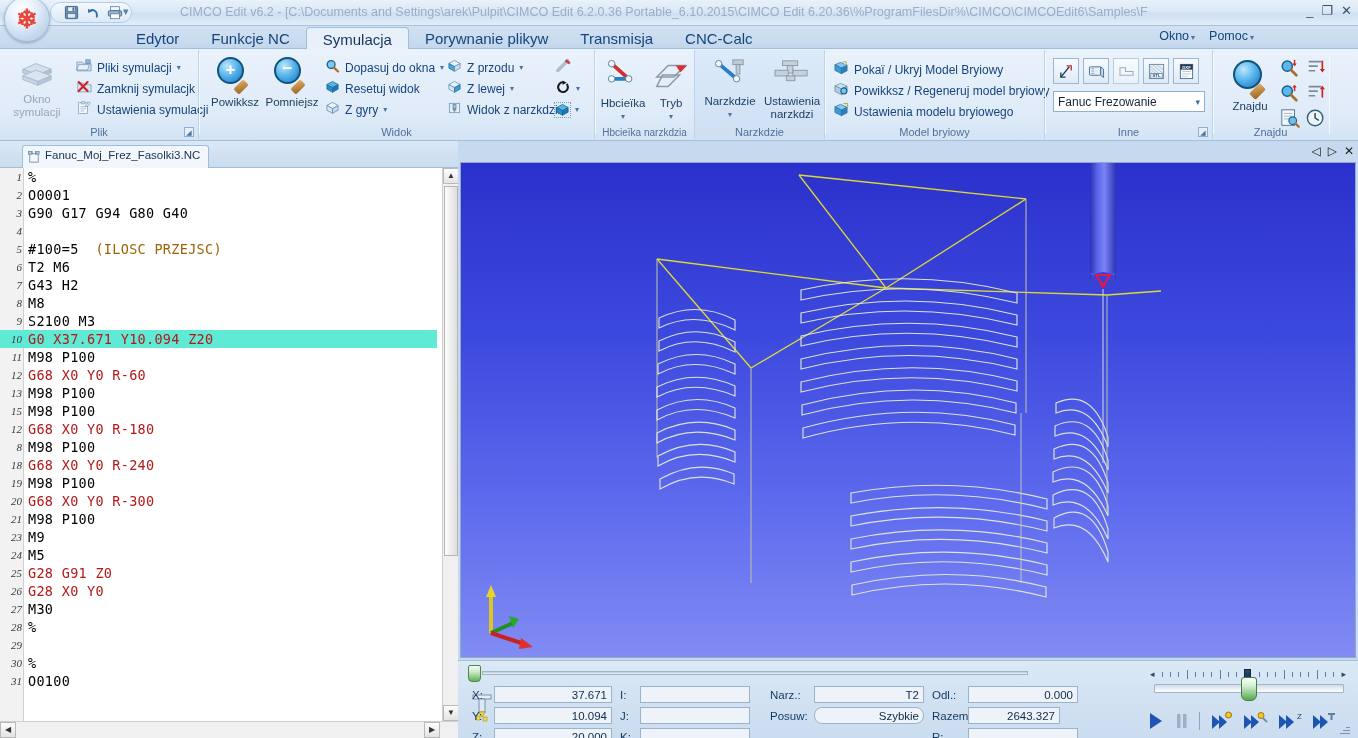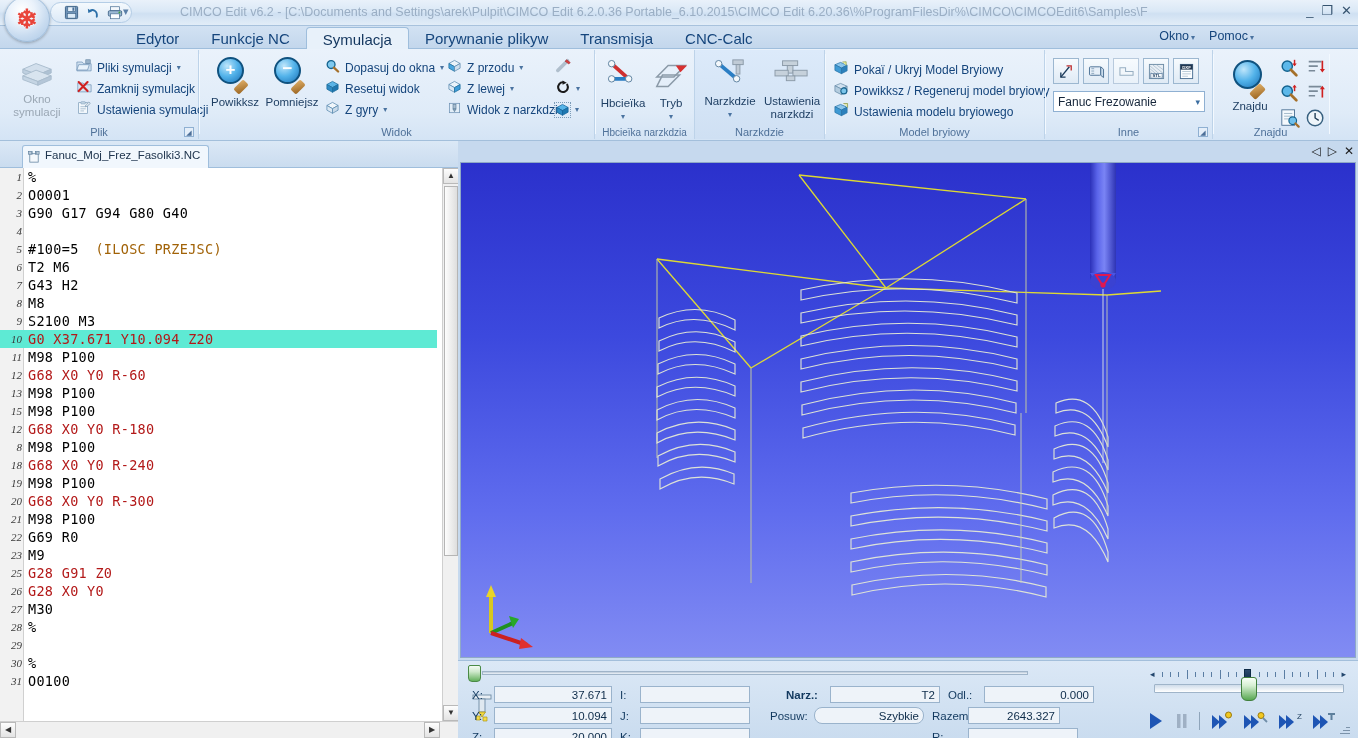--- a/index.html
+++ b/index.html
@@ -729,22 +729,22 @@
         <div class="cline"><span class="ln">11</span><span class="ct c-black">M98 P100</span></div>
         <div class="cline"><span class="ln">12</span><span class="ct c-red">G68 X0 Y0 R-60</span></div>
         <div class="cline"><span class="ln">13</span><span class="ct c-black">M98 P100</span></div>
         <div class="cline"><span class="ln">15</span><span class="ct c-black">M98 P100</span></div>
         <div class="cline"><span class="ln">12</span><span class="ct c-red">G68 X0 Y0 R-180</span></div>
         <div class="cline"><span class="ln">8</span><span class="ct c-black">M98 P100</span></div>
         <div class="cline"><span class="ln">18</span><span class="ct c-red">G68 X0 Y0 R-240</span></div>
         <div class="cline"><span class="ln">19</span><span class="ct c-black">M98 P100</span></div>
         <div class="cline"><span class="ln">20</span><span class="ct c-red">G68 X0 Y0 R-300</span></div>
         <div class="cline"><span class="ln">21</span><span class="ct c-black">M98 P100</span></div>
-        <div class="cline"><span class="ln">22</span><span class="ct c-black">G69 R0</span></div>
         <div class="cline"><span class="ln">23</span><span class="ct c-black">M9</span></div>
+        <div class="cline"><span class="ln">24</span><span class="ct c-black">M5</span></div>
         <div class="cline"><span class="ln">25</span><span class="ct c-red">G28 G91 Z0</span></div>
         <div class="cline"><span class="ln">26</span><span class="ct c-red">G28 X0 Y0</span></div>
         <div class="cline"><span class="ln">27</span><span class="ct c-black">M30</span></div>
         <div class="cline"><span class="ln">28</span><span class="ct c-black">%</span></div>
         <div class="cline"><span class="ln">29</span><span class="ct c-black"></span></div>
         <div class="cline"><span class="ln">30</span><span class="ct c-black">%</span></div>
         <div class="cline"><span class="ln">31</span><span class="ct c-black">O0100</span></div>
       </div>
   </div>
 
@@ -881,21 +881,21 @@
         <path d="M6 23 h4 v4 h-4 z M13 24 h4 v4 h-4 z" fill="#f4dc48" stroke="#b09818" stroke-width=".7"></path>
       </svg>
     </div>
 
     <div class="fields">
       <div class="frow">
         <span class="flabel" style="width:22px;">X:</span>
         <span class="fbox" style="width:118px;">37.671</span>
         <span class="flabel" style="width:20px; margin-left:8px;">I:</span>
         <span class="fbox" style="width:110px;"></span>
-        <span class="flabel" style="width:44px; margin-left:36px;font-weight:bold;">Narz.:</span>
+        <span class="flabel" style="width:44px; margin-left:20px;">Narz.:</span>
         <span class="fbox" style="width:110px;">T2</span>
         <span class="flabel" style="width:36px; margin-left:8px;">Odl.:</span>
         <span class="fbox" style="width:110px;">0.000</span>
       </div>
       <div class="frow">
         <span class="flabel" style="width:22px;">Y:</span>
         <span class="fbox" style="width:118px;">10.094</span>
         <span class="flabel" style="width:20px; margin-left:8px;">J:</span>
         <span class="fbox" style="width:110px;"></span>
         <span class="flabel" style="width:44px; margin-left:20px;">Posuw:</span>

